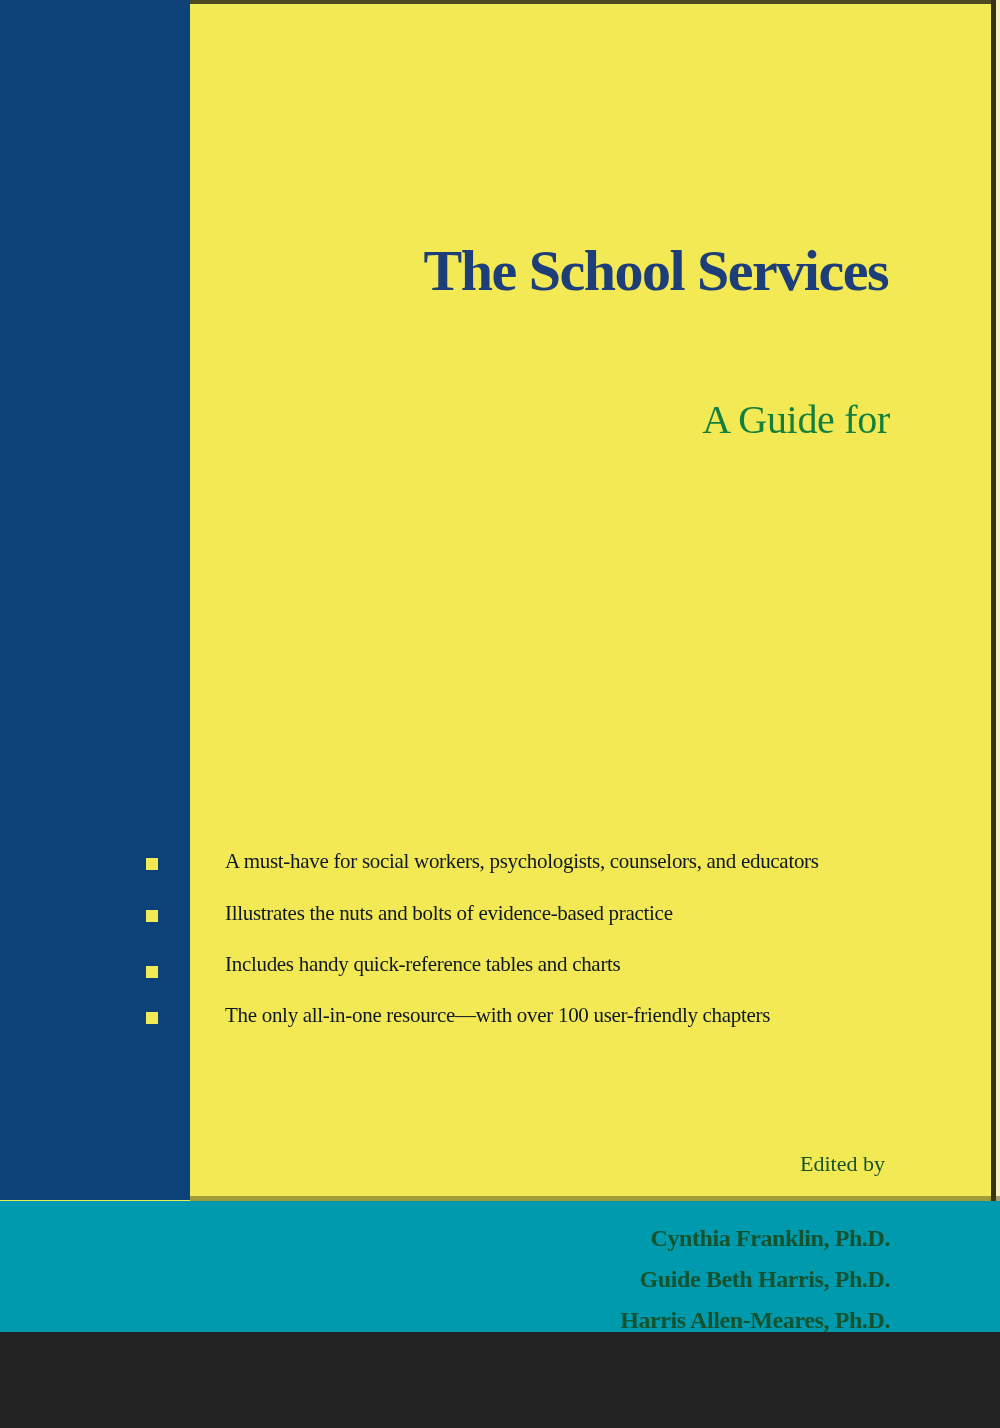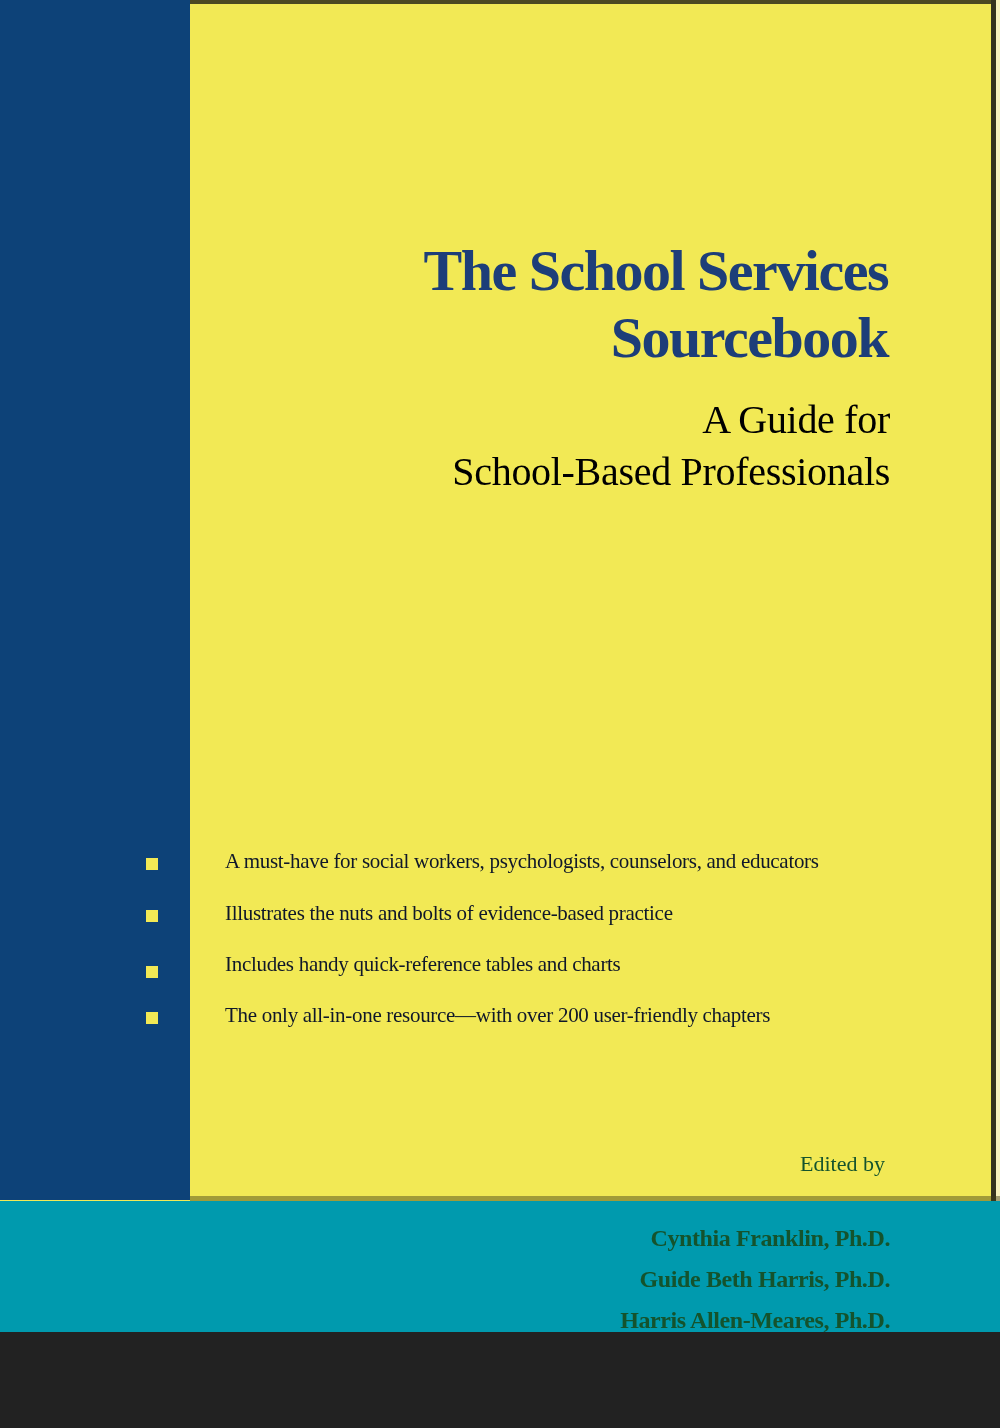--- a/index.html
+++ b/index.html
@@ -66,21 +66,21 @@
     font-weight: bold;
     letter-spacing: -1.5px;
     white-space: nowrap;
   }
   
   .subtitle {
     position: absolute;
     top: 394px;
     right: 110px;
     text-align: right;
-    color: #000000;
+    color: #15803d;
     font-size: 40px;
     line-height: 52px;
     font-weight: normal;
     letter-spacing: -0.3px;
     white-space: nowrap;
   }
   
   .bullet-row {
     position: absolute;
     left: 146px;
@@ -137,43 +137,41 @@
 
   <div class="stripe-navy"></div>
   <div class="top-edge"></div>
   <div class="right-edge-dark"></div>
   <div class="right-edge-light"></div>
   <div class="yellow-bottom-edge"></div>
   <div class="band-teal"></div>
 
   <div class="title">
     <div>The School Services</div>
-    <div>Sourcebook</div>
   </div>
 
   <div class="subtitle">
     <div>A Guide for</div>
-    <div>School-Based Professionals</div>
   </div>
 
   <div class="bullet-row row-1">
     <div class="square"></div>
     <div class="bullet-text">A must-have for social workers, psychologists, counselors, and educators</div>
   </div>
   <div class="bullet-row row-2">
     <div class="square"></div>
     <div class="bullet-text">Illustrates the nuts and bolts of evidence-based practice</div>
   </div>
   <div class="bullet-row row-3">
     <div class="square"></div>
     <div class="bullet-text">Includes handy quick-reference tables and charts</div>
   </div>
   <div class="bullet-row row-4">
     <div class="square"></div>
-    <div class="bullet-text">The only all-in-one resource—with over 200 user-friendly chapters</div>
+    <div class="bullet-text">The only all-in-one resource—with over 100 user-friendly chapters</div>
   </div>
 
   <div class="edited-by">Edited by</div>
 
   <div class="editors">
     <div>Cynthia Franklin, Ph.D.</div>
     <div>Guide Beth Harris, Ph.D.</div>
     <div>Harris Allen-Meares, Ph.D.</div>
   </div>
 

